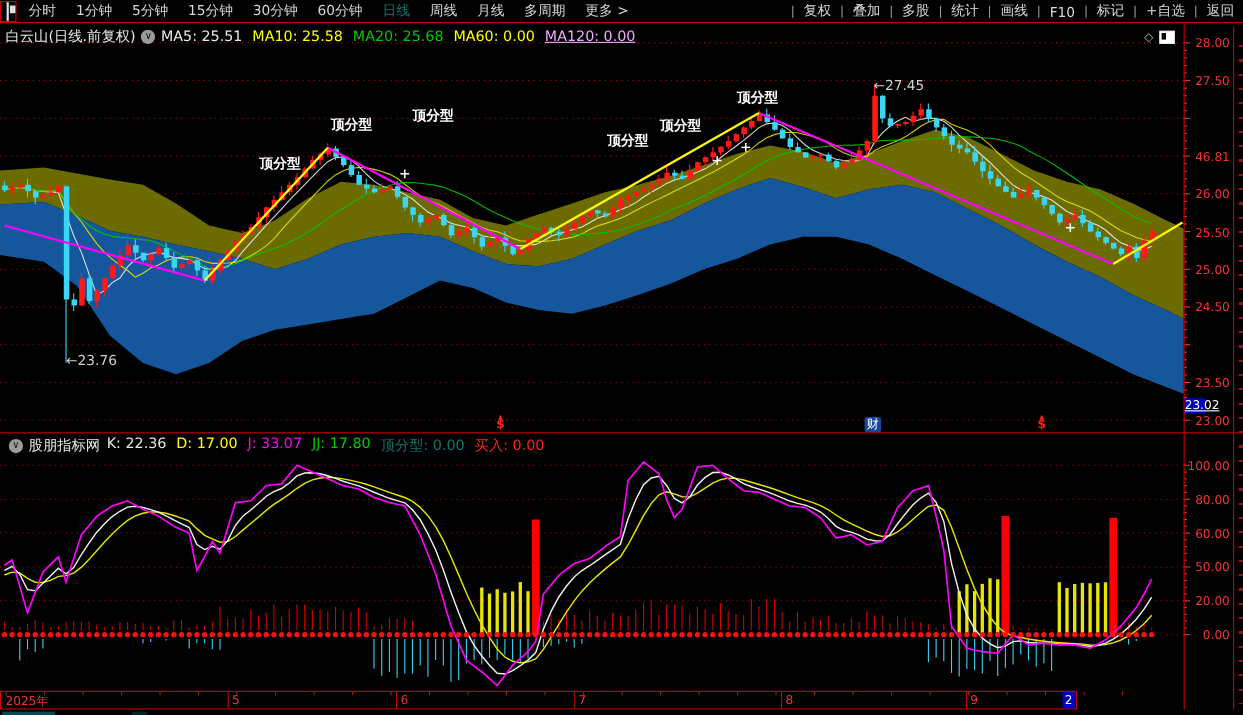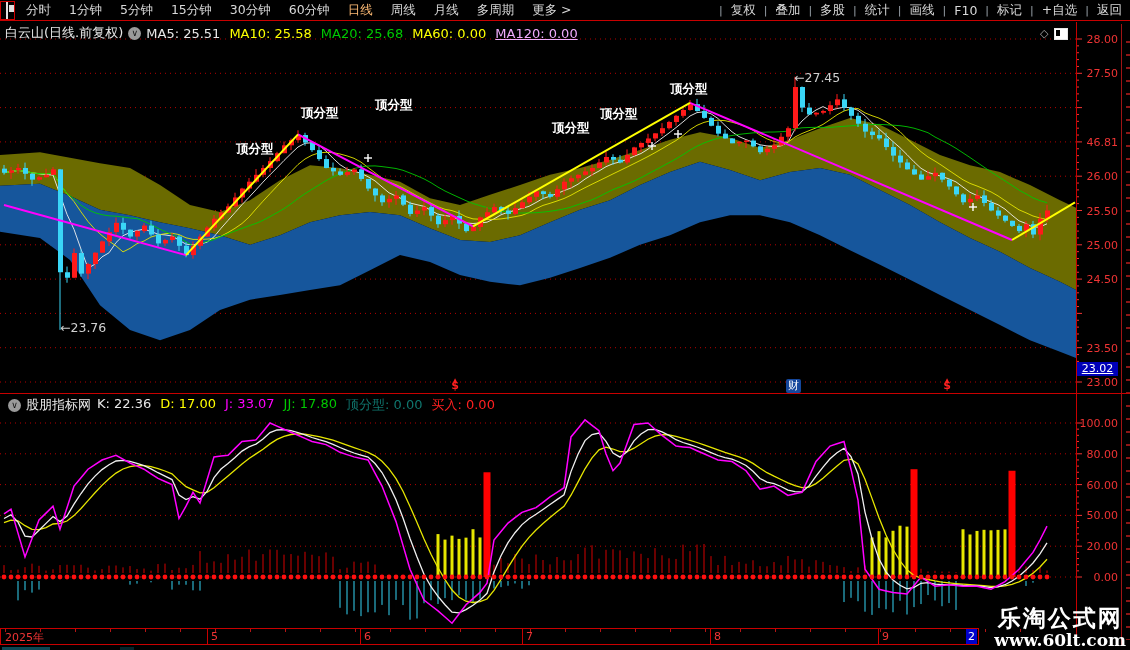--- a/index.html
+++ b/index.html
@@ -5,37 +5,37 @@
   html,body{margin:0;padding:0;background:#000;}
   .screen{position:relative;width:1130px;height:650px;background:#000;overflow:hidden;
           font-family:"DejaVu Sans","Liberation Sans",sans-serif;}
   
   .topbar{position:absolute;left:0;top:0;width:1130px;height:21px;display:flex;align-items:center;
           border-bottom:1px solid #c80000;box-sizing:border-box;font-size:12.5px;color:#d8d8d8;}
   .winicon{width:15px;height:13px;border:1px solid #e0e0e0;margin:0 4px 0 3px;position:relative;background:#000;}
   .winicon:before{content:"";position:absolute;left:2px;top:2px;width:5px;height:7px;background:#e0e0e0;}
   .iconbox{border:1px solid #cc0000;padding:1px 2px;margin-right:2px;}
   .tb-item{padding:0 9px;cursor:default;white-space:nowrap;}
-  .tb-item.active{color:#fdba74;}
+  .tb-item.active{color:#0f766e;}
   .tb-right{margin-left:auto;display:flex;align-items:center;}
   .tb-right .tb-item{padding:0 8px;}
   .tb-sep{color:#98a0a8;font-size:11px;}
   
   .title-row{position:absolute;left:5px;top:24px;display:flex;align-items:center;font-size:13px;color:#e8e8e8;z-index:6;}
   .circ-ic{display:inline-block;width:13px;height:13px;border-radius:50%;background:#9a9a9a;color:#111;
            font-size:9px;line-height:13px;text-align:center;margin:0 5px;}
   .ma-item{margin-right:9px;white-space:nowrap;}
   .tr-icons{position:absolute;left:1040px;top:27px;z-index:6;color:#aaa;font-size:11px;display:flex;align-items:center;}
   .mini-win{width:12px;height:10px;border:1px solid #e8e8e8;margin-left:6px;position:relative;background:#fff;}
   .mini-win:before{content:"";position:absolute;left:1px;top:1px;width:4px;height:6px;background:#000;}
   
   svg.canvas{position:absolute;left:0;top:0;z-index:2;}
   
   .ax-label{position:absolute;width:40px;text-align:right;font-size:11px;color:#ef3434;z-index:3;}
-  .hl-price{position:absolute;left:1077px;width:41px;height:14px;background:#0000b8;color:#fff;
+  .hl-price{position:absolute;left:1077px;width:19px;height:14px;background:#0000b8;color:#fff;
             font-size:11px;text-align:center;line-height:14px;z-index:4;text-decoration:underline;}
   
   .hline{position:absolute;left:0;width:1130px;height:1px;background:#c80000;z-index:5;}
   .vline-axis{position:absolute;left:1076px;top:22px;width:1px;height:623px;background:#c80000;z-index:3;}
   .right-strip{position:absolute;left:1121px;top:24px;width:1px;height:621px;background:#a01414;z-index:3;}
   .right-ticks{position:absolute;left:1126px;top:30px;width:4px;height:610px;z-index:3;
     background:repeating-linear-gradient(180deg,transparent 0 11px,#8c1616 11px 13px);}
   
   .ind-row{position:absolute;left:3px;top:396px;display:flex;align-items:center;font-size:13px;color:#e8e8e8;z-index:6;}
   .ind-item{margin-right:9px;white-space:nowrap;}
@@ -971,17 +971,13 @@
 
   <div class="time-axis">
     <span class="ta-label" style="left:4px;">2025年</span>
     <span id="month-labels"></span>
   <span class="ta-div" style="left: 206px;"></span><span class="ta-label" style="left: 210px;">5</span><span class="ta-div" style="left: 359px;"></span><span class="ta-label" style="left: 363px;">6</span><span class="ta-div" style="left: 521px;"></span><span class="ta-label" style="left: 525px;">7</span><span class="ta-div" style="left: 709px;"></span><span class="ta-label" style="left: 713px;">8</span><span class="ta-div" style="left: 877px;"></span><span class="ta-label" style="left: 881px;">9</span><span class="ta-tick" style="left: 4px;"></span><span class="ta-tick" style="left: 39px;"></span><span class="ta-tick" style="left: 74px;"></span><span class="ta-tick" style="left: 109px;"></span><span class="ta-tick" style="left: 144px;"></span><span class="ta-tick" style="left: 179px;"></span><span class="ta-tick" style="left: 214px;"></span><span class="ta-tick" style="left: 249px;"></span><span class="ta-tick" style="left: 284px;"></span><span class="ta-tick" style="left: 319px;"></span><span class="ta-tick" style="left: 354px;"></span><span class="ta-tick" style="left: 389px;"></span><span class="ta-tick" style="left: 424px;"></span><span class="ta-tick" style="left: 459px;"></span><span class="ta-tick" style="left: 494px;"></span><span class="ta-tick" style="left: 529px;"></span><span class="ta-tick" style="left: 564px;"></span><span class="ta-tick" style="left: 599px;"></span><span class="ta-tick" style="left: 634px;"></span><span class="ta-tick" style="left: 669px;"></span><span class="ta-tick" style="left: 704px;"></span><span class="ta-tick" style="left: 739px;"></span><span class="ta-tick" style="left: 774px;"></span><span class="ta-tick" style="left: 809px;"></span><span class="ta-tick" style="left: 844px;"></span><span class="ta-tick" style="left: 879px;"></span><span class="ta-tick" style="left: 914px;"></span><span class="ta-tick" style="left: 949px;"></span><span class="ta-tick" style="left: 984px;"></span><span class="ta-tick" style="left: 1019px;"></span></div>
   <div class="ta-end">2</div>
   <div class="bottom-strip"></div>
   <div class="strip-smudge" style="left:2px;width:48px;"></div>
   <div class="strip-smudge" style="left:120px;width:14px;opacity:.5;"></div>
 
-  <div class="watermark">
-    <div class="wm1">乐淘公式网</div>
-    <div class="wm2">www.60lt.com</div>
-  </div>
 </div>
 
 </body></html>

